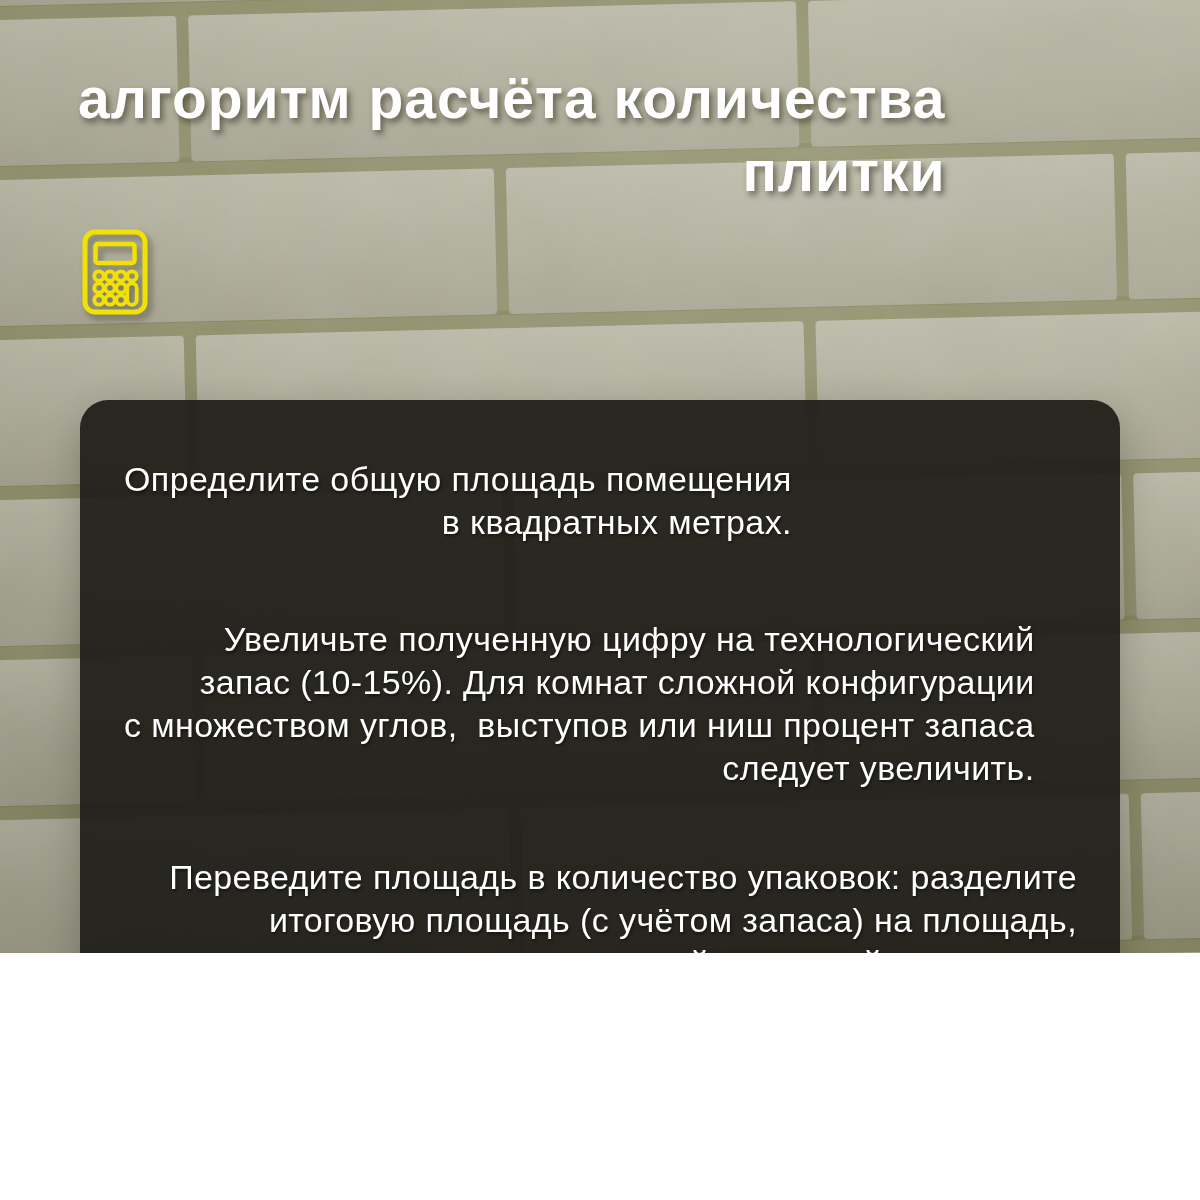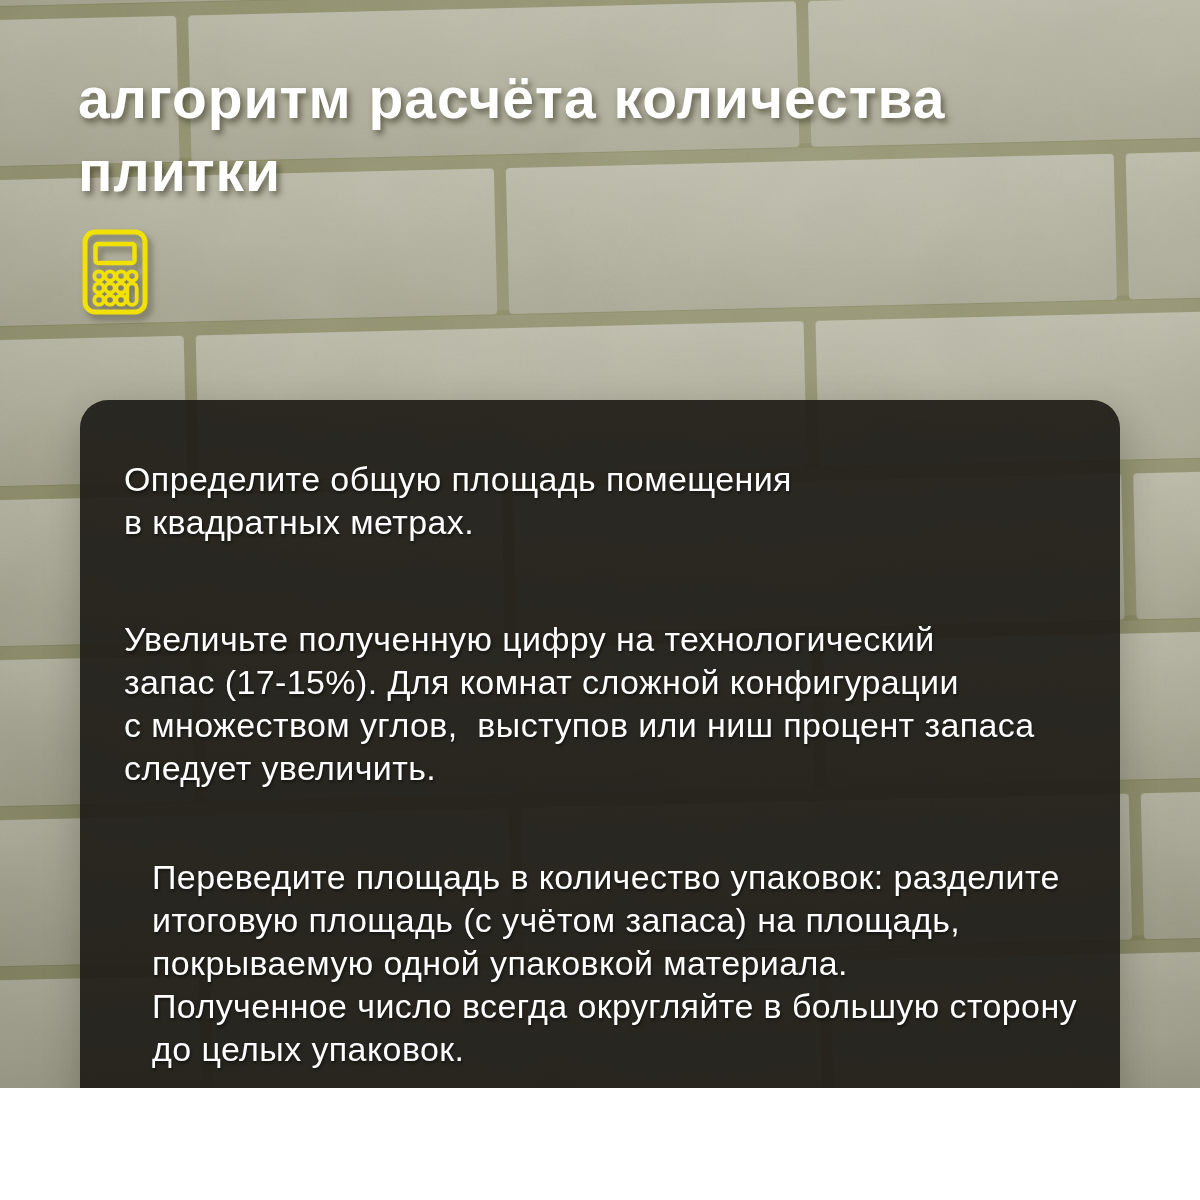--- a/index.html
+++ b/index.html
@@ -1,21 +1,21 @@
 <!DOCTYPE html>
 <html><head>
 <meta charset="utf-8">
 <style>
   * { margin:0; padding:0; box-sizing:border-box; }
   html,body { width:1200px; height:1200px; }
   body { font-family:"Liberation Sans","DejaVu Sans",sans-serif; }
 
   .canvas {
-    position:relative; width:1200px; height:1088px;
-    overflow:hidden; background:#aaa894;
+    position:relative; width:1200px; height:953px;
+    overflow:hidden; background:#aaa894;text-align:right;
   }
 
   
   .bg-wrap {
     position:absolute; left:-80px; top:-80px; width:1360px; height:1360px;
     transform:rotate(-1.35deg);
   }
   .bg-wrap svg { width:100%; height:100%; display:block; }
 
   .vignette {
@@ -116,21 +116,21 @@
       <circle cx="28" cy="71" r="4.7" stroke-width="3.8"></circle>
       <circle cx="39" cy="71" r="4.7" stroke-width="3.8"></circle>
       <rect x="45.3" y="54.3" width="9.4" height="21.5" rx="4.7" stroke-width="3.8"></rect>
     </g>
   </svg>
 
   <div class="panel">
     <p class="step step-1">Определите общую площадь помещения
 в квадратных метрах.</p>
     <p class="step step-2">Увеличьте полученную цифру на технологический
-запас (17-15%). Для комнат сложной конфигурации
+запас (10-15%). Для комнат сложной конфигурации
 с множеством углов,  выступов или ниш процент запаса
 следует увеличить.</p>
     <p class="step step-3">Переведите площадь в количество упаковок: разделите
 итоговую площадь (с учётом запаса) на площадь,
 покрываемую одной упаковкой материала.
 Полученное число всегда округляйте в большую сторону
 до целых упаковок.</p>
   </div>
 
 </div>

